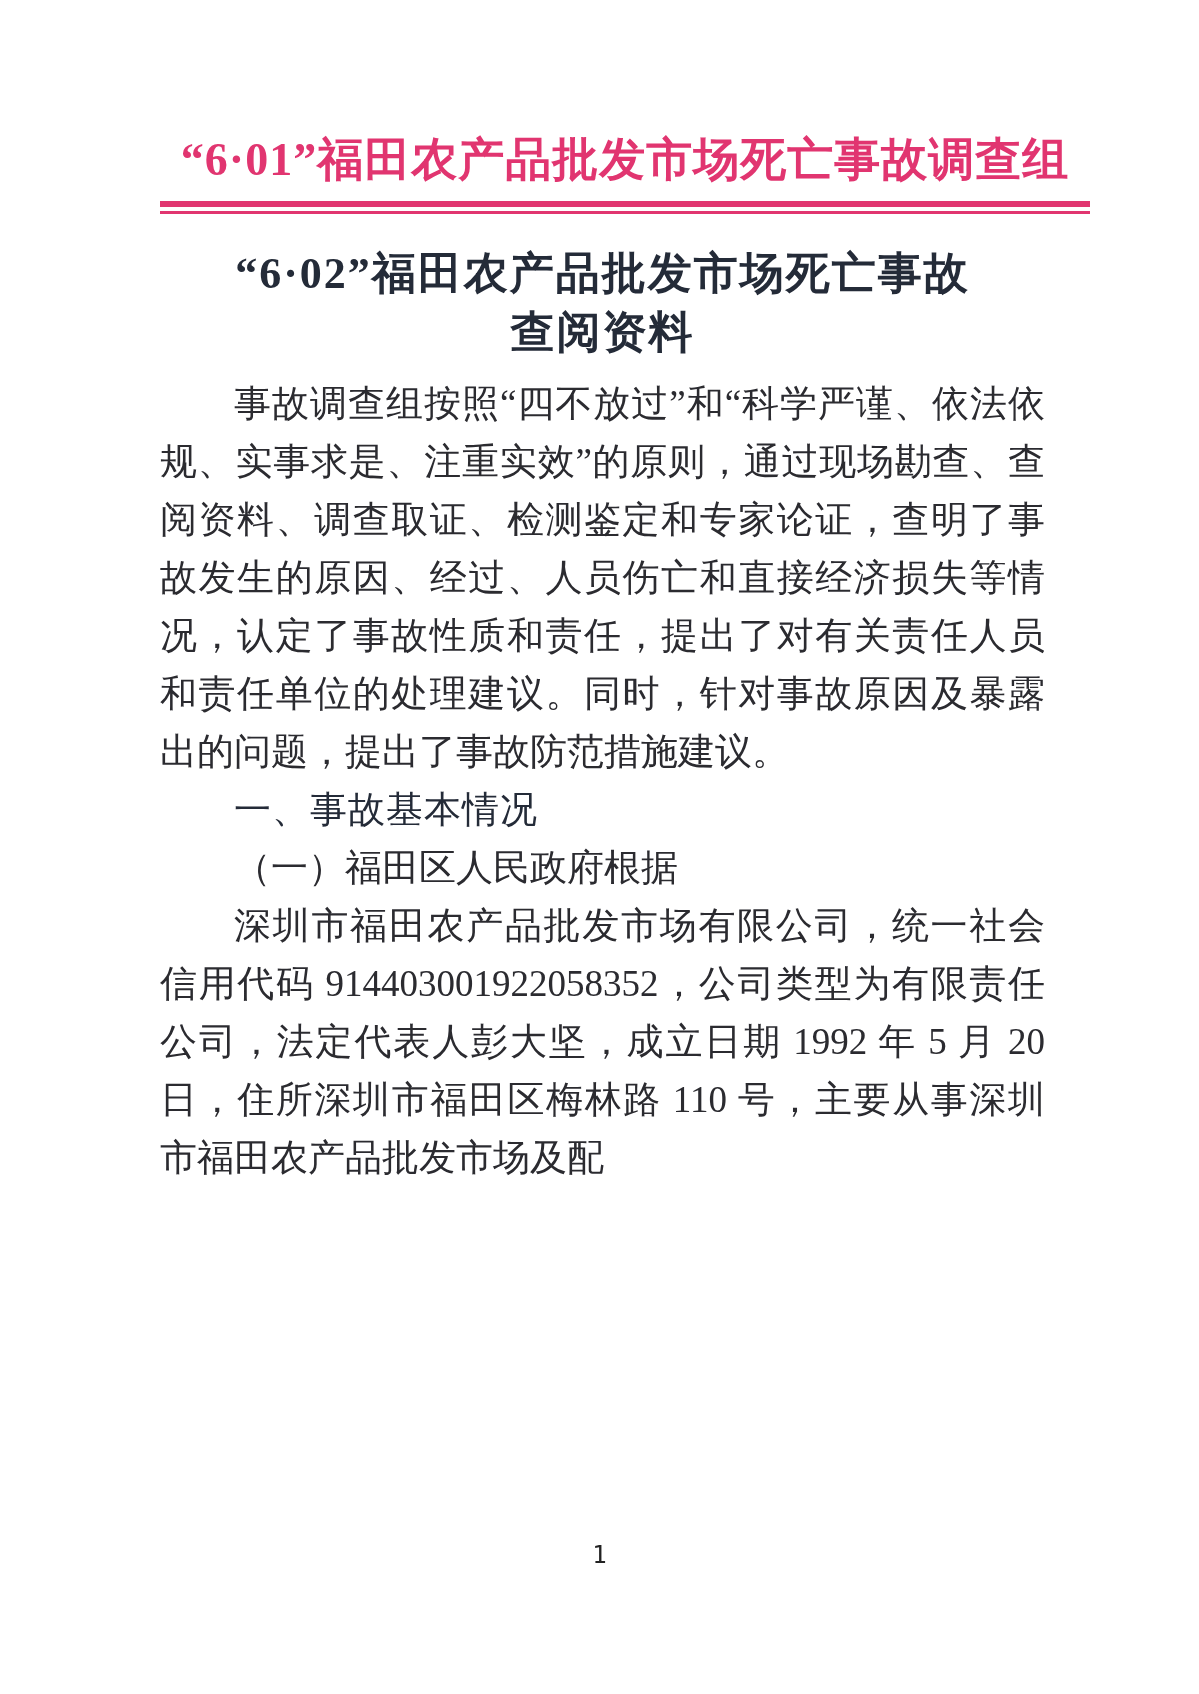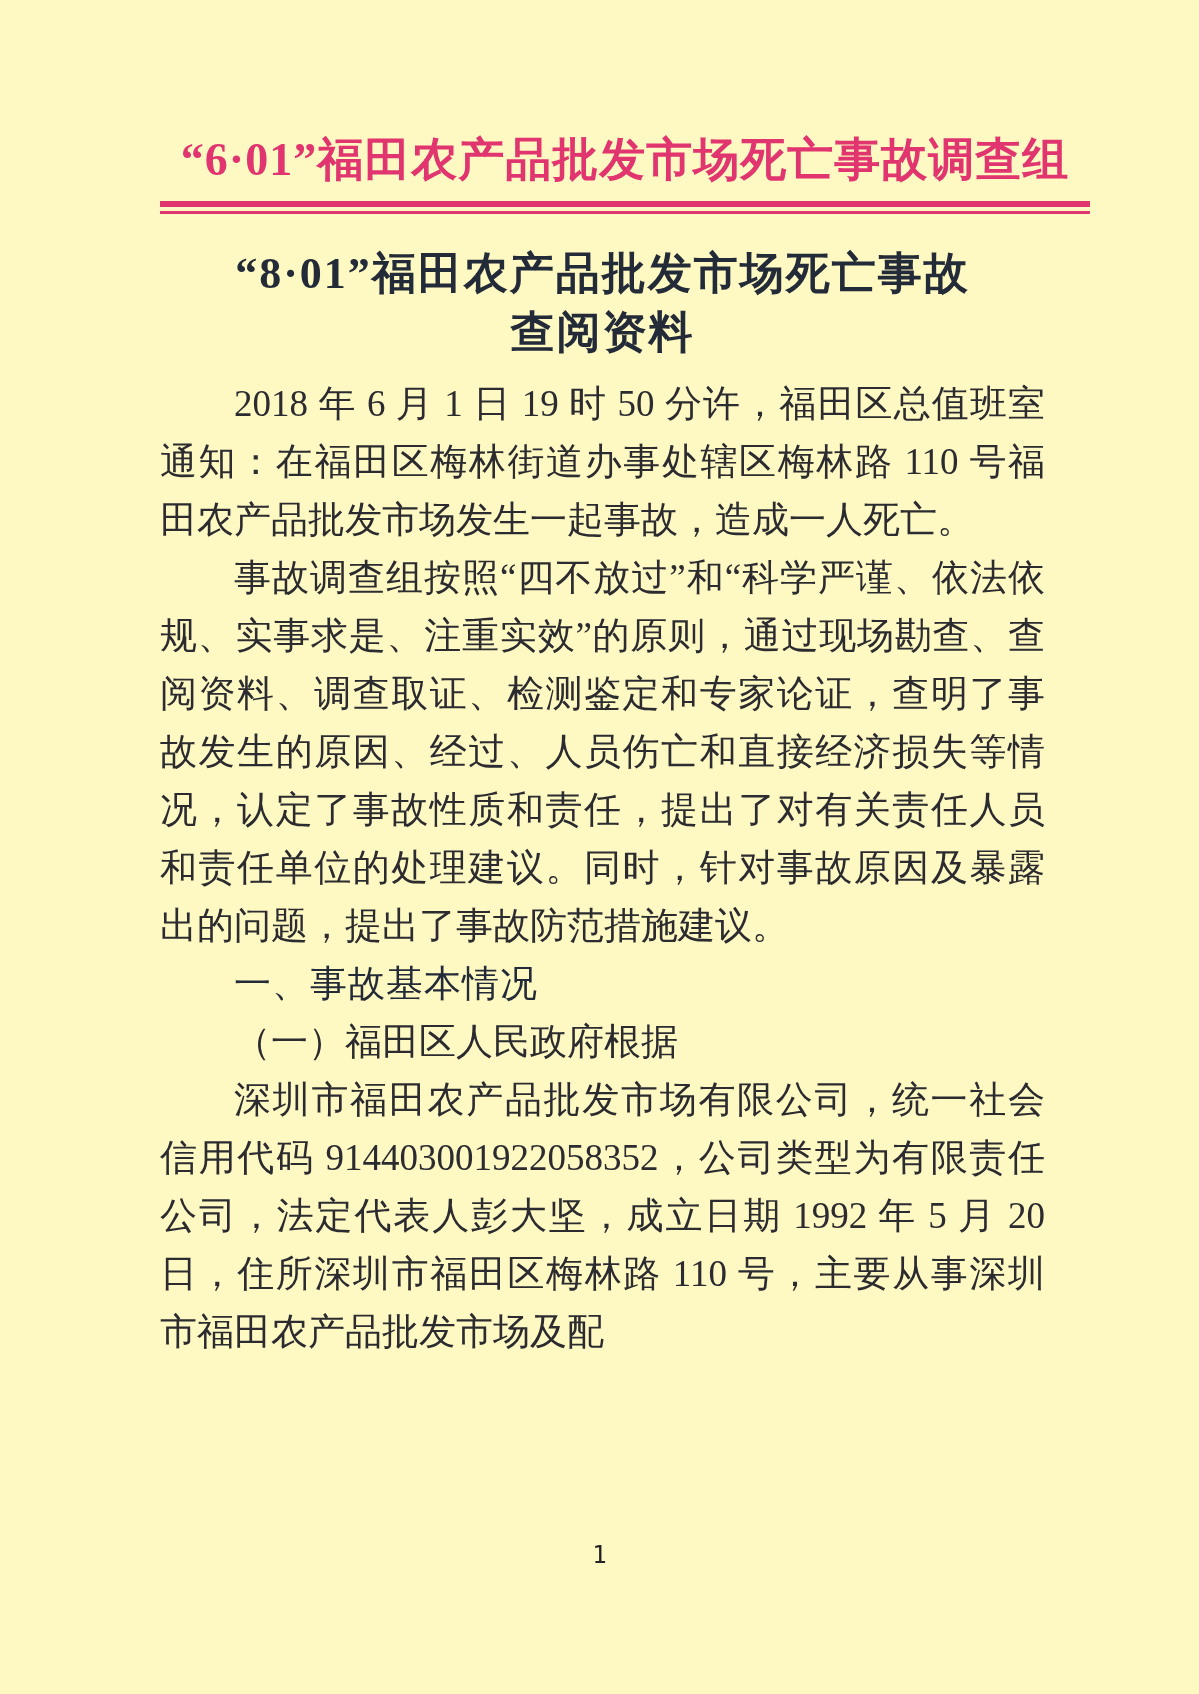--- a/index.html
+++ b/index.html
@@ -5,21 +5,21 @@
   html, body {
     margin: 0;
     padding: 0;
     background: #9a9a9a;
   }
   .page {
     position: relative;
     width: 1199px;
     height: 1694px;
     margin: 0 auto;
-    background: #fef9c3;
+    background: #ffffff;
     box-sizing: border-box;
     padding: 130px 80px 0 160px;
     font-family: "Liberation Serif", "DejaVu Serif", serif;
     color: #2b2b30;
     overflow: hidden;
   }
   .banner {
     width: 930px;
     text-align: center;
     white-space: nowrap;
@@ -100,26 +100,25 @@
 <div class="page">
 
   <div class="banner">“6·01”福田农产品批发市场死亡事故调查组</div>
 
   <div class="rules">
     <div class="rule-thick"></div>
     <div class="rule-thin"></div>
   </div>
 
   <h1 class="doc-title">
-    <span>“8·01”福田农产品批发市场死亡事故</span><br>
+    <span>“6·02”福田农产品批发市场死亡事故</span><br>
     <span>查阅资料</span>
   </h1>
 
   <div class="content">
-    <p>2018 年 6 月 1 日 19 时 50 分许，福田区总值班室通知：在福田区梅林街道办事处辖区梅林路 110 号福田农产品批发市场发生一起事故，造成一人死亡。</p>
     <p>事故调查组按照“四不放过”和“科学严谨、依法依规、实事求是、注重实效”的原则，通过现场勘查、查阅资料、调查取证、检测鉴定和专家论证，查明了事故发生的原因、经过、人员伤亡和直接经济损失等情况，认定了事故性质和责任，提出了对有关责任人员和责任单位的处理建议。同时，针对事故原因及暴露出的问题，提出了事故防范措施建议。</p>
     <p class="section-heading">一、事故基本情况</p>
     <p class="sub-heading">（一）福田区人民政府根据</p>
     <p>深圳市福田农产品批发市场有限公司，统一社会信用代码 914403001922058352，公司类型为有限责任公司，法定代表人彭大坚，成立日期 1992 年 5 月 20 日，住所深圳市福田区梅林路 110 号，主要从事深圳市福田农产品批发市场及配</p>
   </div>
 
   <div class="page-number">1</div>
 
 </div>
 

